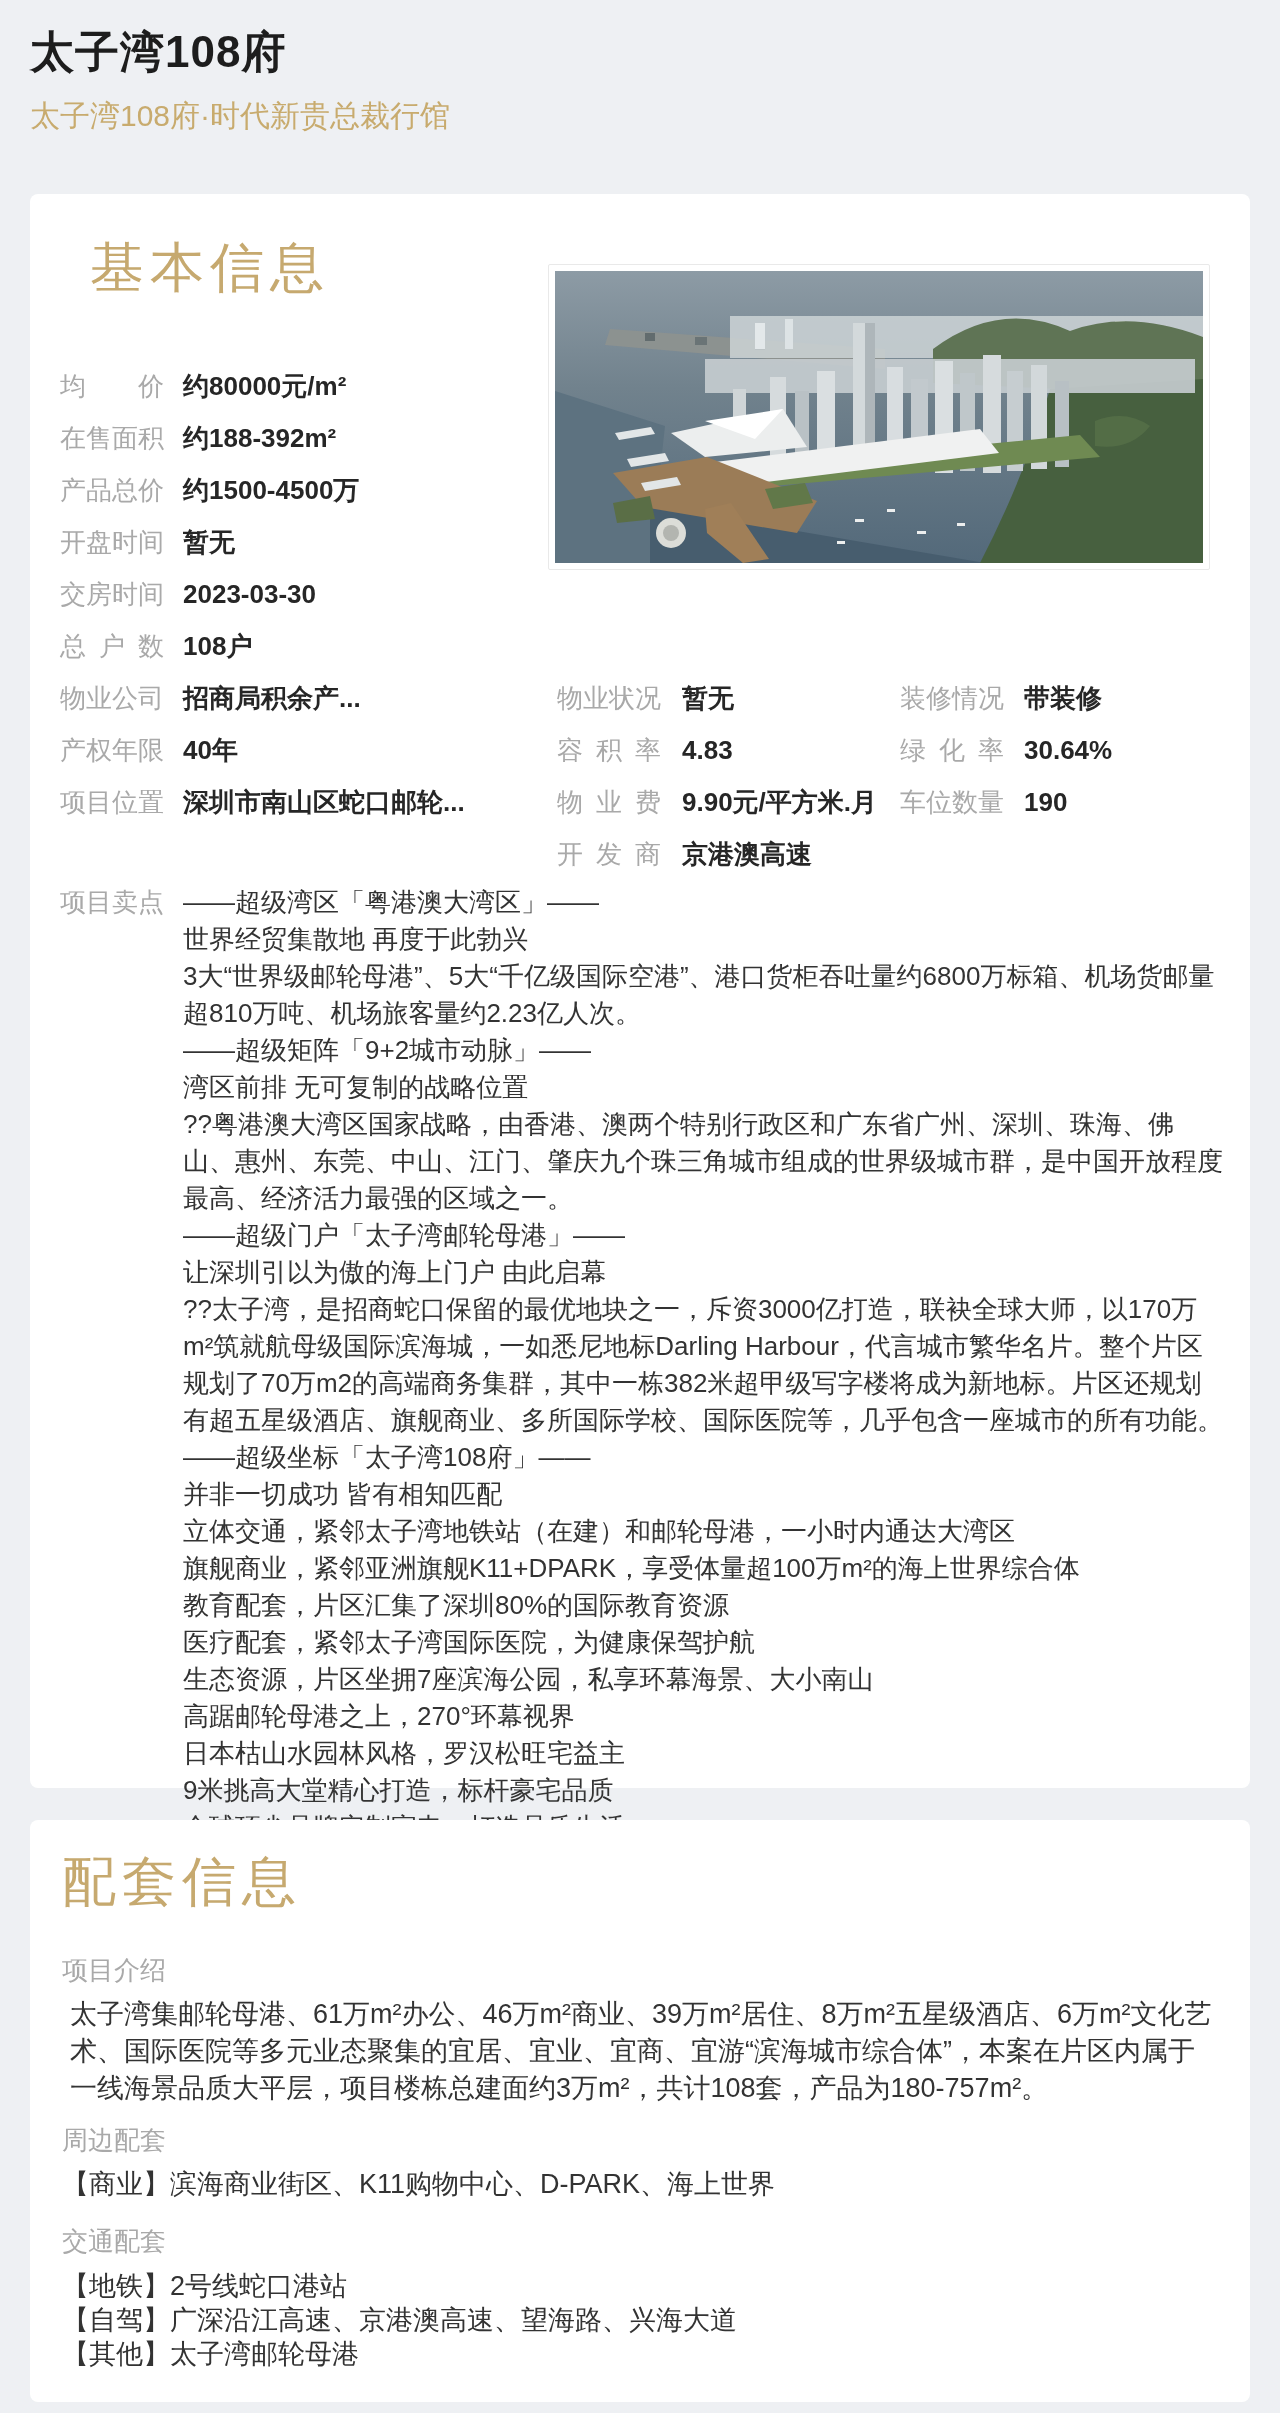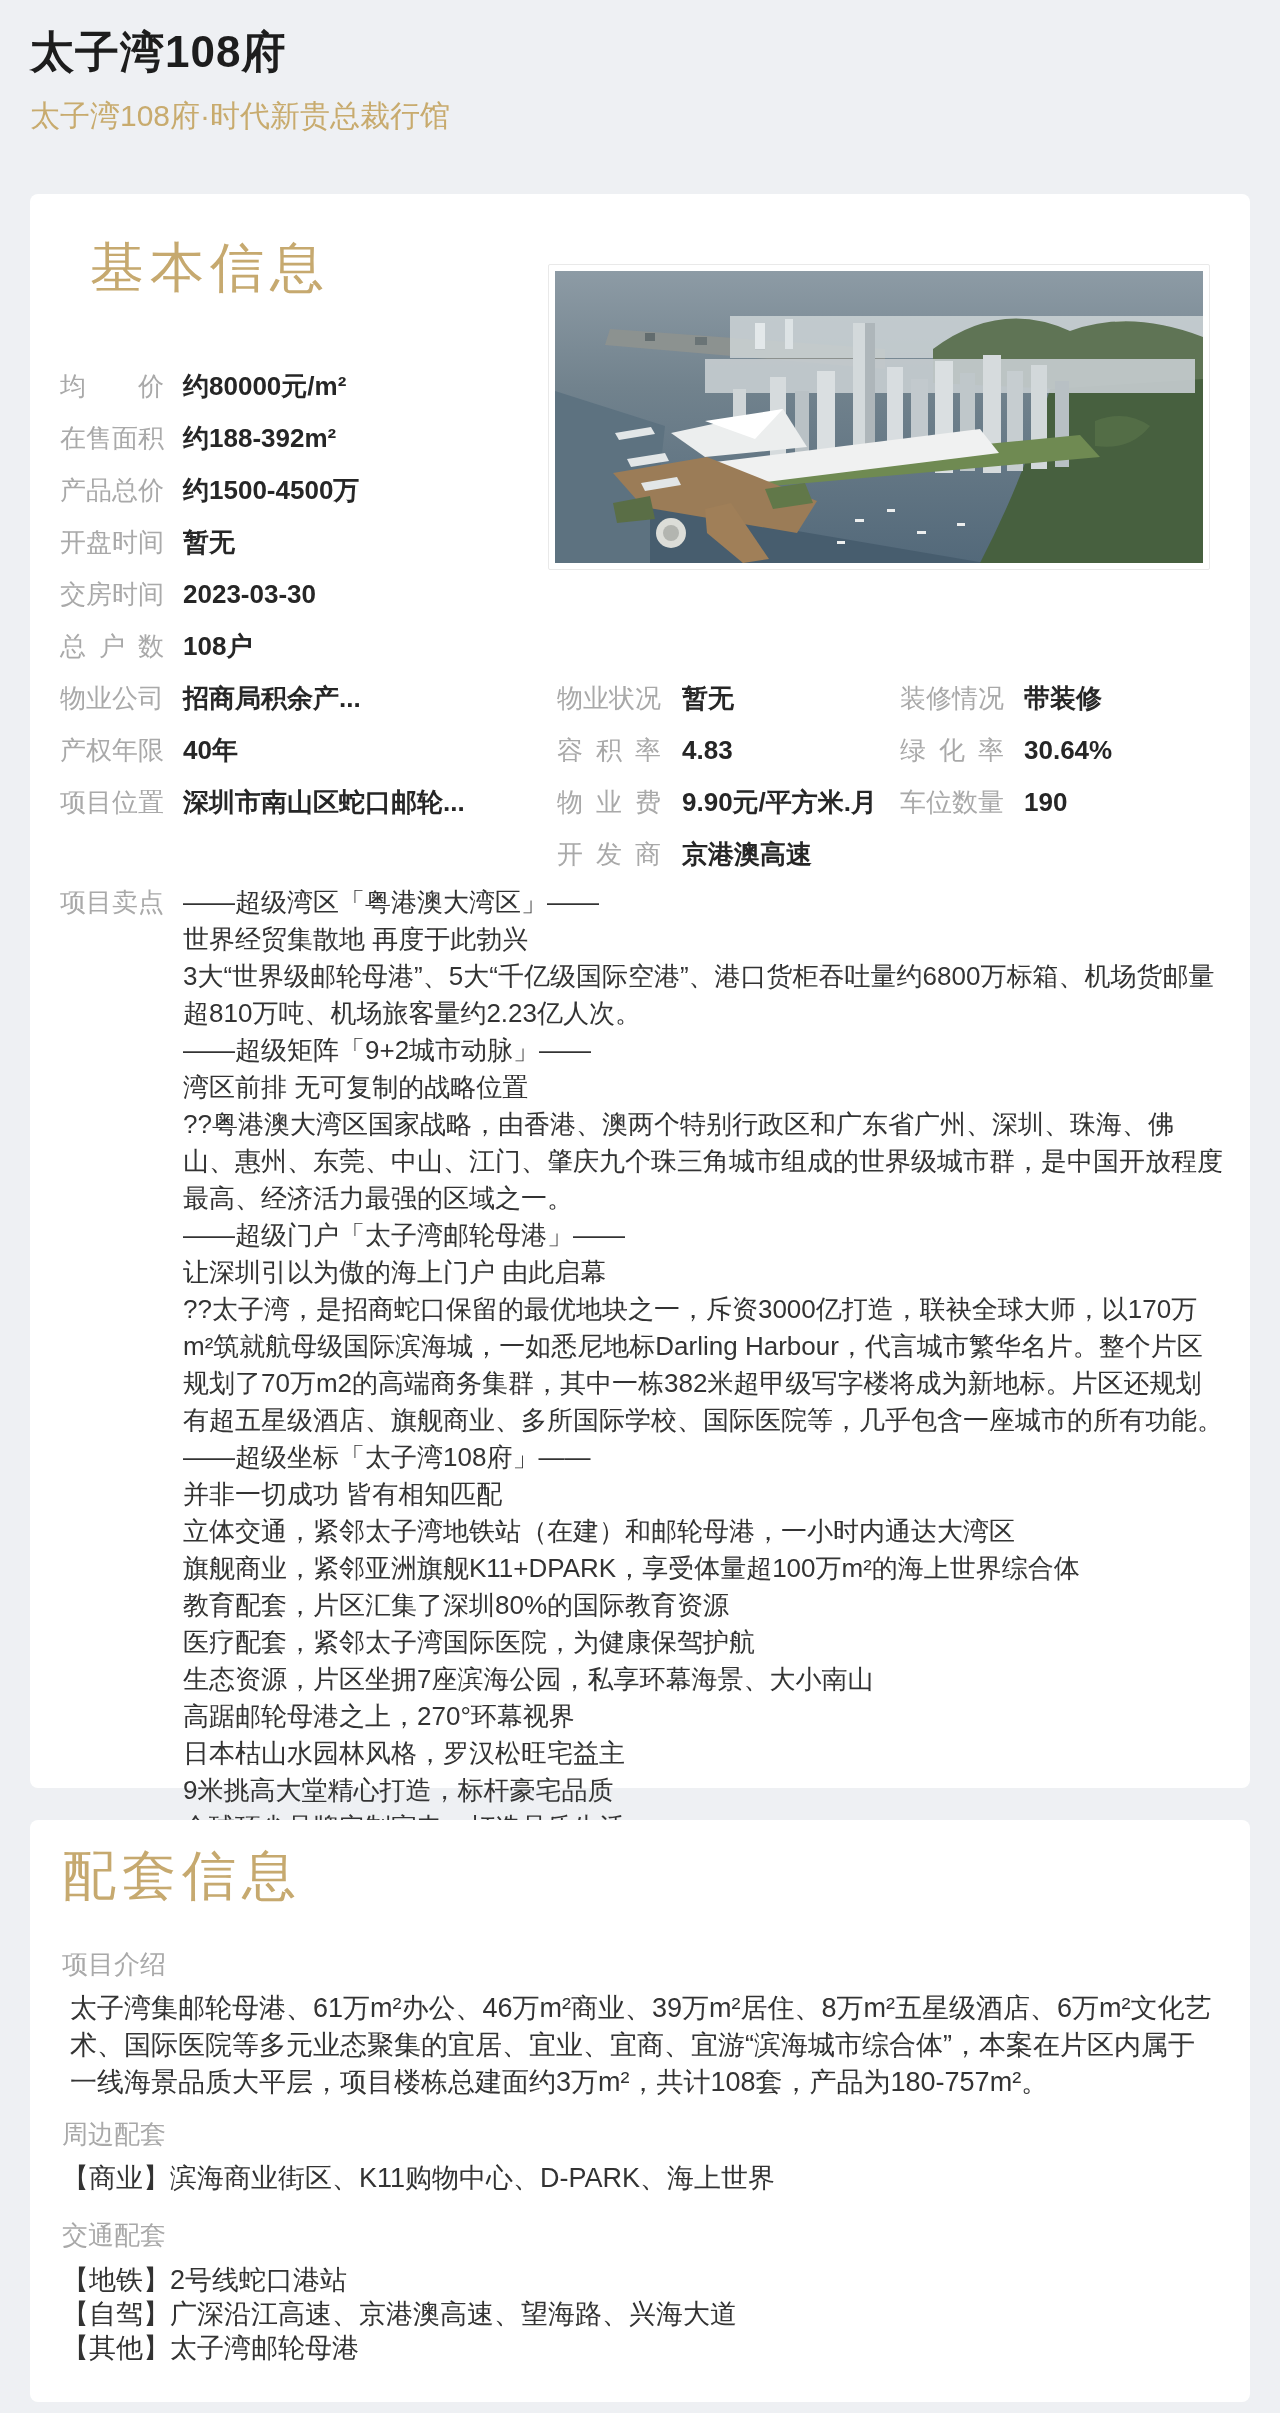--- a/index.html
+++ b/index.html
@@ -55,21 +55,21 @@
   .col3 .val{margin-left:20px;}
   
   .selling{position:absolute;left:30px;top:690px;display:flex;align-items:flex-start;}
   .selling .lbl{line-height:37px;}
   .selling-text{
     margin-left:19px;width:1042px;
     font-size:26px;line-height:37px;color:#333;
     white-space:pre-line;
   }
   
-  .card2 .gold-heading{padding-top:24px;}
+  .card2 .gold-heading{padding-top:30px;}
   .sub-label{font-size:26px;line-height:26px;color:#a9a9a9;}
   .lab1{margin-top:45px;}
   .lab2{margin-top:20px;}
   .lab3{margin-top:25px;}
   .body-text{
     font-size:27px;line-height:37px;color:#333;white-space:pre-line;
   }
   .intro-para{margin-top:13px;margin-left:8px;}
   .nearby-line{margin-top:13px;}
   .traffic-lines{margin-top:15px;line-height:34px;}

